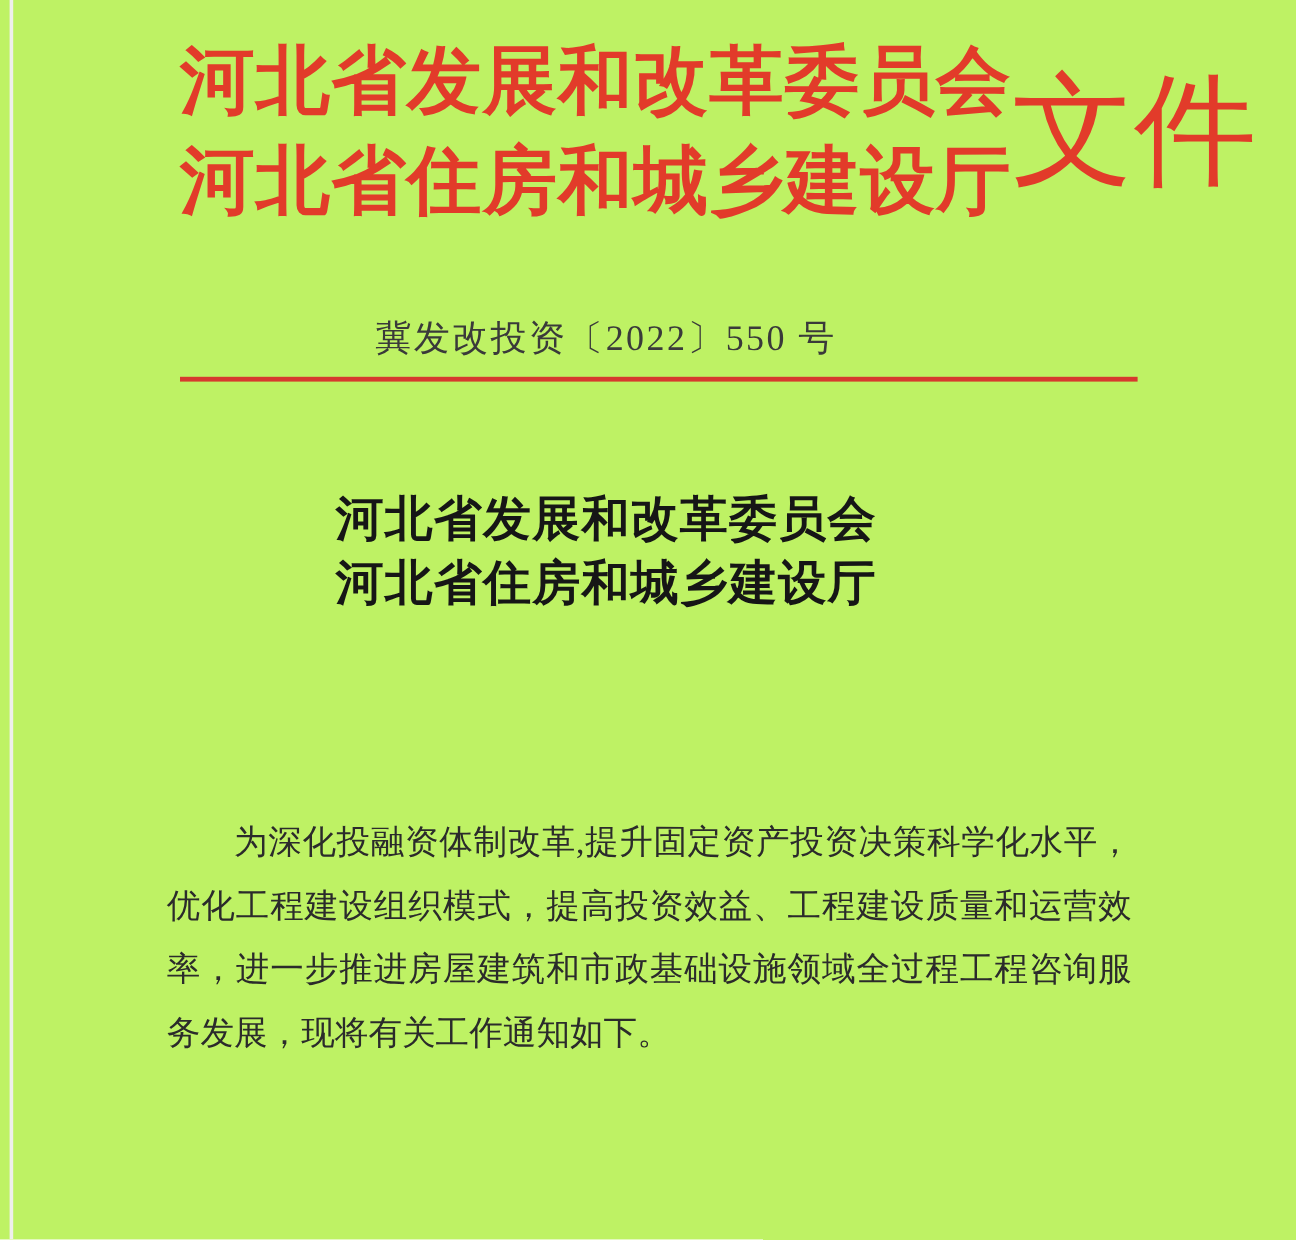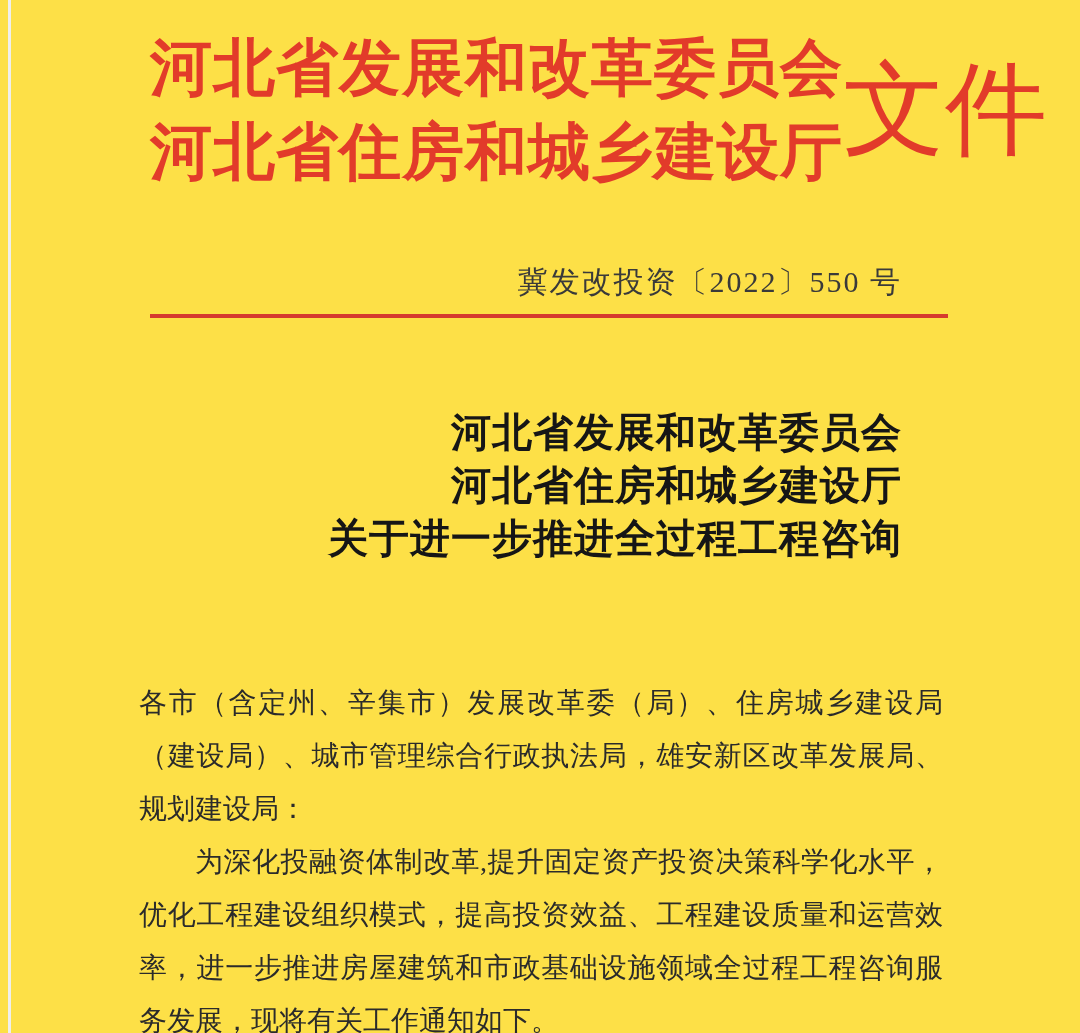--- a/index.html
+++ b/index.html
@@ -4,21 +4,21 @@
 <style>
   html, body {
     margin: 0;
     padding: 0;
     background: #ffffff;
   }
   .page {
     position: relative;
     width: 1080px;
     height: 1033px;
-    background: #fde047;
+    background: #bef264;
     overflow: hidden;
     font-family: "Liberation Serif", "DejaVu Serif", serif;
   }
   
   .scan-line {
     position: absolute;
     left: 8px;
     top: 0;
     width: 3px;
     height: 100%;
@@ -52,23 +52,23 @@
     font-size: 102px;
     font-weight: normal;
     color: #e23b2a;
     line-height: 1;
     margin-left: auto;
     white-space: nowrap;
   }
   
   .center-col {
     position: absolute;
-    left: 142px;
+    left: 125px;
     width: 760px;
-    text-align: right;
+    text-align: center;
   }
   .doc-number {
     top: 262px;
     font-size: 30px;
     color: #3a3a3a;
     letter-spacing: 2px;
     white-space: nowrap;
   }
   .red-rule {
     position: absolute;
@@ -120,21 +120,19 @@
     <div class="doc-word">文件</div>
   </div>
 
   <div class="center-col doc-number">冀发改投资〔2022〕550 号</div>
 
   <div class="red-rule"></div>
 
   <div class="center-col title-block">
     <div class="title-line">河北省发展和改革委员会</div>
     <div class="title-line">河北省住房和城乡建设厅</div>
-    <div class="title-line">关于进一步推进全过程工程咨询</div>
   </div>
 
   <div class="body-text">
-    <p>各市（含定州、辛集市）发展改革委（局）、住房城乡建设局（建设局）、城市管理综合行政执法局，雄安新区改革发展局、规划建设局：</p>
     <p class="indent">为深化投融资体制改革,提升固定资产投资决策科学化水平，优化工程建设组织模式，提高投资效益、工程建设质量和运营效率，进一步推进房屋建筑和市政基础设施领域全过程工程咨询服务发展，现将有关工作通知如下。</p>
   </div>
 
 </div>
 
 </body></html>

